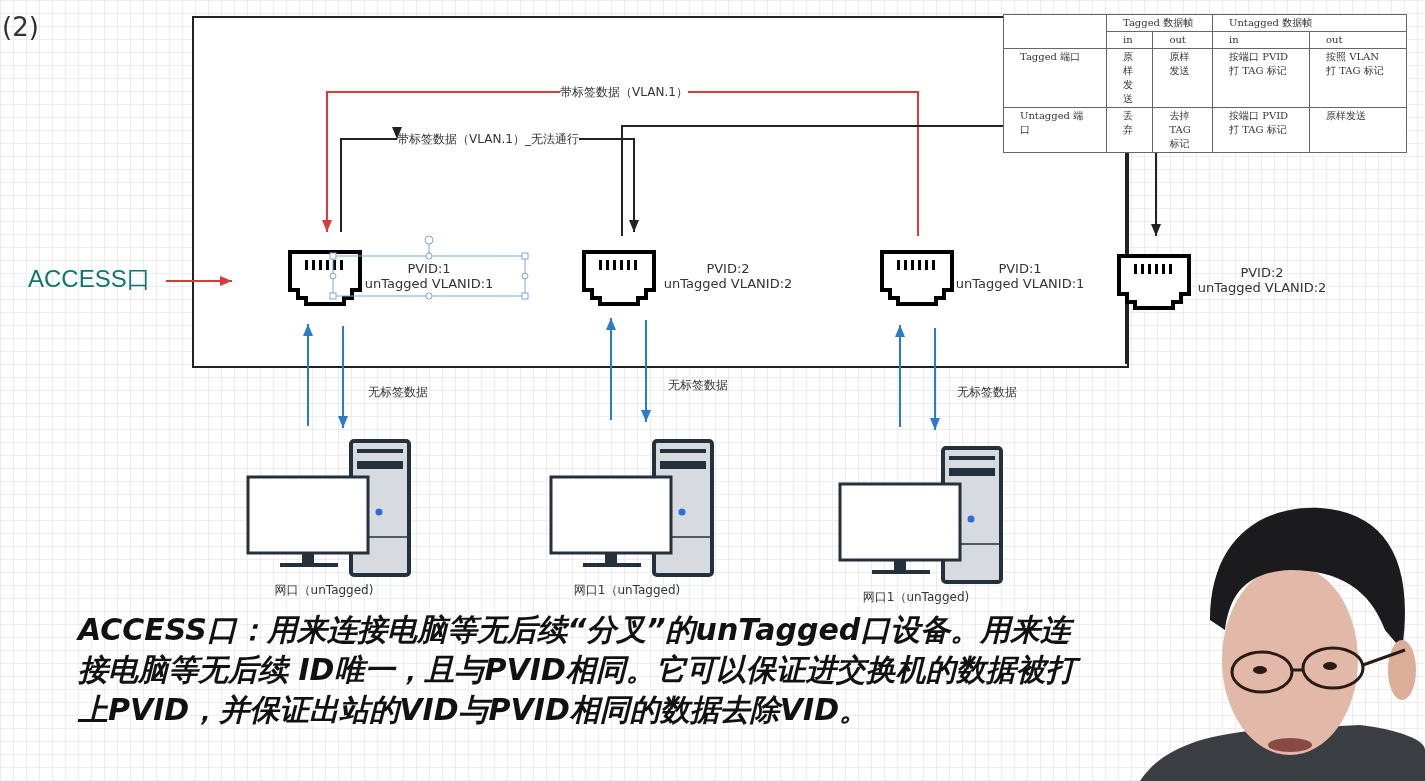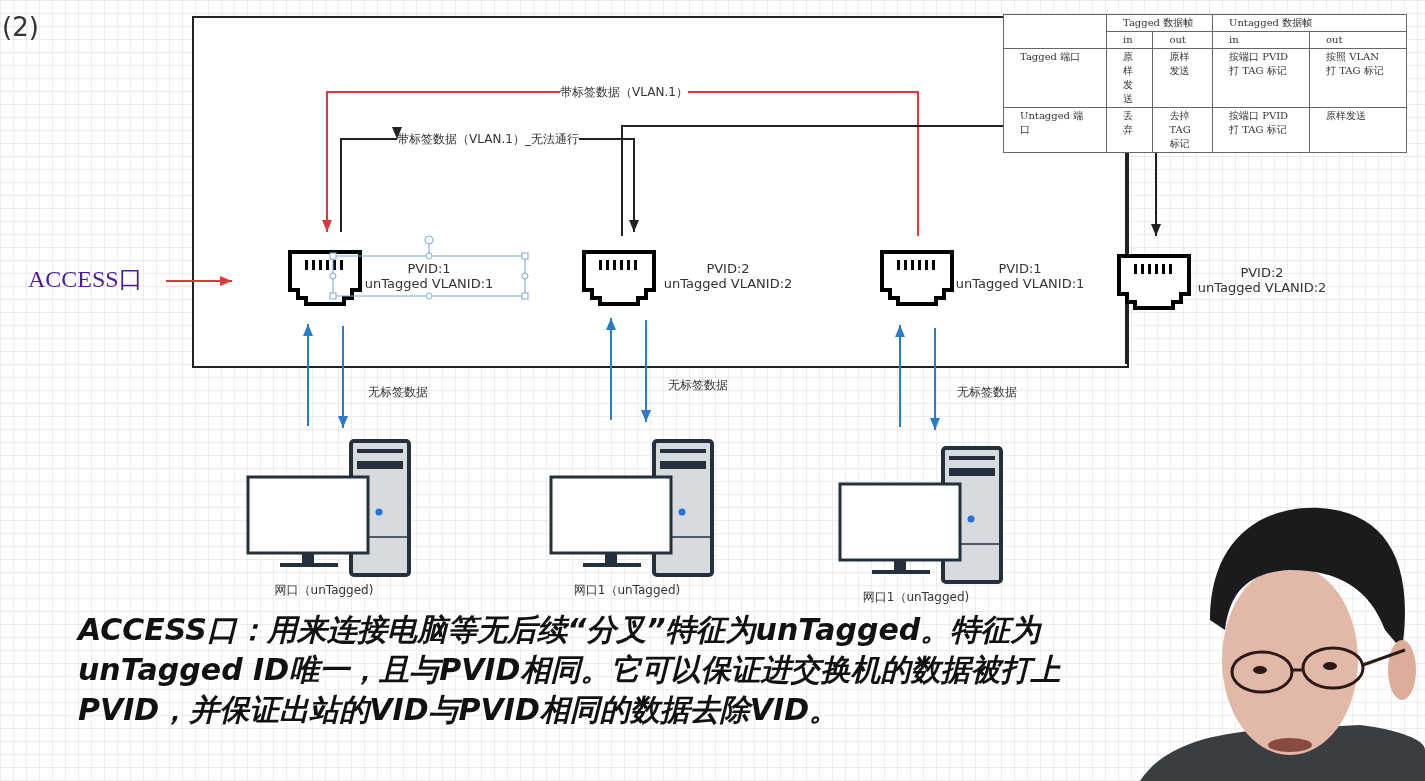--- a/index.html
+++ b/index.html
@@ -15,21 +15,21 @@
   .abs { position: absolute; }
   #step-label { left: 2px; top: 12px; font-size: 26px; color: #333; }
   #switch-box {
     left: 192px; top: 16px; width: 933px; height: 348px;
     border: 2px solid #222; background: #fff; border-right-width: 2px;
   }
   #diagram { left: 0; top: 0; width: 1425px; height: 781px; }
   .lbl { font-size: 12px; fill: #333; }
   .port-lbl { font-size: 13px; fill: #333; text-anchor: middle; }
   .pc-lbl { font-size: 12px; fill: #333; text-anchor: middle; }
-  #access-label { left: 28px; top: 263px; font-size: 24px; color: #4c1d95; font-family: Liberation Serif, serif; text-align: right; }
+  #access-label { left: 28px; top: 263px; font-size: 24px; color: #0f766e; font-family: Liberation Sans, sans-serif; text-align: right; }
 
   
   #vlan-table {
     left: 1003px; top: 14px; width: 404px; border-collapse: collapse;
     font-family: "DejaVu Serif", "Liberation Serif", serif; font-size: 10px;
     color: #333; background: #fff;
   }
   #vlan-table td { border: 1px solid #666; padding: 1px 16px; vertical-align: top; line-height: 14px; }
 
   #caption {
@@ -199,21 +199,21 @@
   <tr>
     <td>Untagged 端口</td>
     <td>丢弃</td>
     <td>去掉 TAG 标记</td>
     <td>按端口 PVID 打 TAG 标记</td>
     <td>原样发送</td>
   </tr>
 </tbody>
   </table>
 
-<div class="abs" id="caption">ACCESS口：用来连接电脑等无后续“分叉”特征为unTagged。特征为unTagged ID唯一，且与PVID相同。它可以保证进交换机的数据被打上PVID，并保证出站的VID与PVID相同的数据去除VID。</div>
+<div class="abs" id="caption">ACCESS口：用来连接电脑等无后续“分叉”的unTagged口设备。用来连接电脑等无后续 ID唯一，且与PVID相同。它可以保证进交换机的数据被打上PVID，并保证出站的VID与PVID相同的数据去除VID。</div>
 
 <svg class="abs" id="presenter" width="285" height="281">
   <path d="M0,281 C20,250 60,235 120,230 L220,225 C260,230 285,240 285,250 L285,281 Z" fill="#3a3d42"></path>
   <ellipse cx="150" cy="160" rx="68" ry="95" fill="#e2b9a8"></ellipse>
   <path d="M70,120 C70,40 120,5 180,8 C245,12 275,60 262,150 L245,130 C230,90 200,70 150,70 C110,72 90,90 85,130 Z" fill="#1b1b1d"></path>
   <ellipse cx="262" cy="170" rx="14" ry="30" fill="#dcae9a"></ellipse>
   <ellipse cx="122" cy="172" rx="30" ry="20" fill="none" stroke="#2a1a16" stroke-width="3"></ellipse>
   <ellipse cx="193" cy="168" rx="30" ry="20" fill="none" stroke="#2a1a16" stroke-width="3"></ellipse>
   <line x1="152" y1="170" x2="163" y2="170" stroke="#2a1a16" stroke-width="3"></line>
   <line x1="223" y1="165" x2="265" y2="150" stroke="#2a1a16" stroke-width="3"></line>

